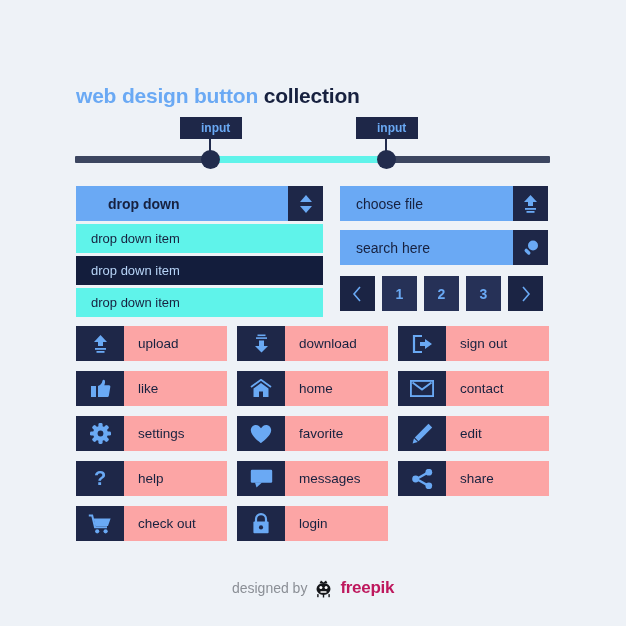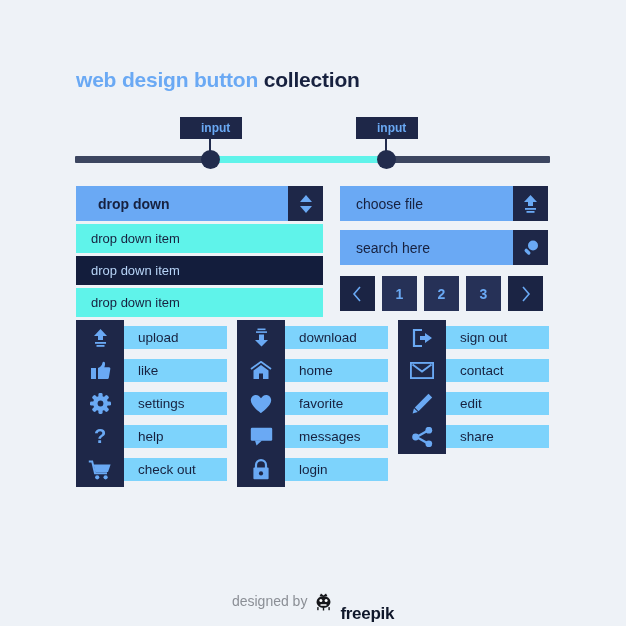--- a/index.html
+++ b/index.html
@@ -6,21 +6,21 @@
   body{
     width:626px;height:626px;overflow:hidden;
     background:#eef2f7;
     font-family:"Liberation Sans", sans-serif;
     -webkit-font-smoothing:antialiased;
   }
   .page{position:relative;width:626px;height:626px;}
 
   
   .title{
-    position:absolute;left:76px;top:68px;
+    position:absolute;left:76px;top:84px;
     font-size:21px;font-weight:bold;letter-spacing:-0.2px;
     white-space:nowrap;
   }
   .title .t-blue{color:#6aa9f4;}
   .title .t-dark{color:#17213f;}
 
   
   .slider{position:absolute;left:75px;top:122px;width:475px;height:48px;}
   .slider .track{
     position:absolute;left:0;top:34px;width:475px;height:7px;
@@ -51,21 +51,21 @@
   .tooltip.tt1{left:105px;width:62px;}
   .tooltip.tt2{left:281px;width:62px;}
 
   
   .dropdown{position:absolute;left:76px;top:186px;width:247px;}
   .dd-head{
     position:relative;height:35px;background:#6aa9f4;
     display:flex;align-items:center;
   }
   .dd-head .label{
-    padding-left:22px;color:#17213f;font-size:14px;font-weight:bold;
+    padding-left:32px;color:#17213f;font-size:14px;font-weight:bold;
   }
   .dd-arrowbox{
     position:absolute;right:0;top:0;width:35px;height:35px;
     background:#1e2748;display:flex;align-items:center;justify-content:center;
   }
   .dd-item{
     height:29px;background:#5ff3ea;
     display:flex;align-items:center;
     padding-left:15px;box-sizing:border-box;
     color:#17213f;font-size:13px;
@@ -99,38 +99,38 @@
   .pg.num{background:#263157;}
 
   
   .grid{
     position:absolute;left:76px;top:326px;
     width:474px;
     display:grid;grid-template-columns:151px 151px 151px;
     column-gap:10px;row-gap:10px;
   }
   .btn{
-    height:23px;background:#7dd3fc;display:flex;align-items:center;
+    height:35px;background:#fca5a5;display:flex;align-items:center;
     position:relative;
   }
   .btn .ibox{
     width:48px;height:35px;background:#1e2748;
     display:flex;align-items:center;justify-content:center;flex:none;
   }
   .btn .blabel{
     padding-left:14px;color:#17213f;font-size:13.5px;
   }
 
   
   .footer{
     position:absolute;left:0;right:0;top:578px;
     display:flex;align-items:center;justify-content:center;gap:7px;
   }
   .footer .by{color:#8b8f96;font-size:14px;}
-  .footer .brand{color:#0f172a;font-size:17px;font-weight:bold;letter-spacing:-0.3px;margin-top:26px;}
+  .footer .brand{color:#be185d;font-size:17px;font-weight:bold;letter-spacing:-0.3px;}
   .footer .mark{display:flex;align-items:center;}
   svg{display:block;}
 </style>
 </head>
 <body>
 
 <div class="page">
 
   <div class="title">
     <span class="t-blue">web design button</span>

